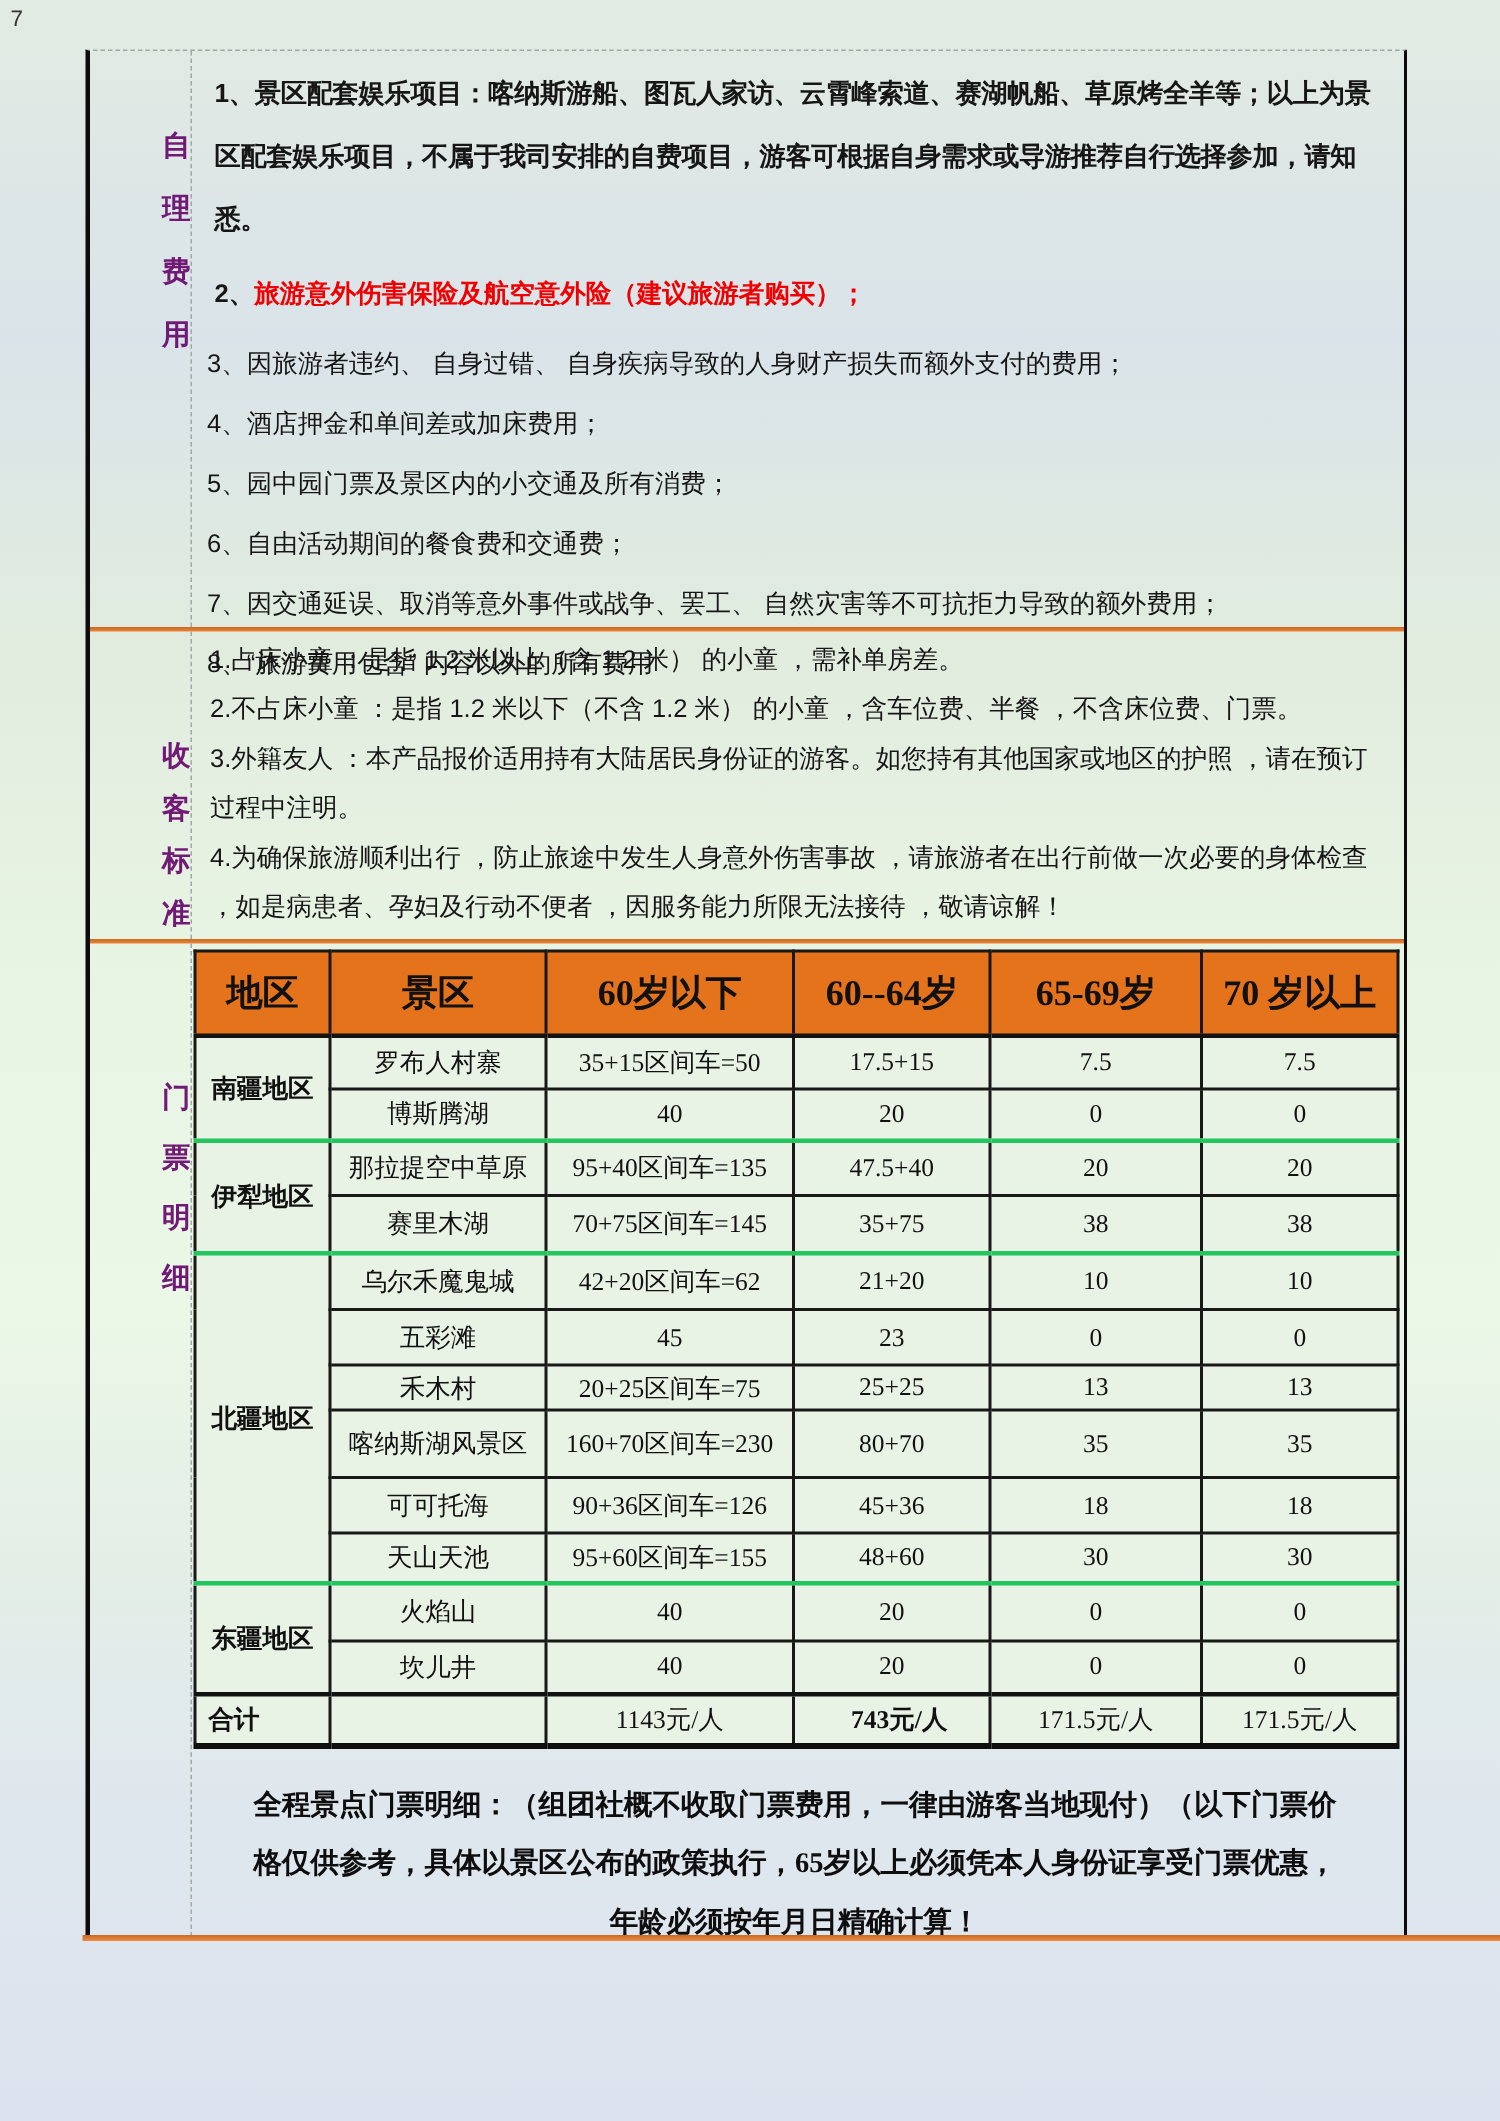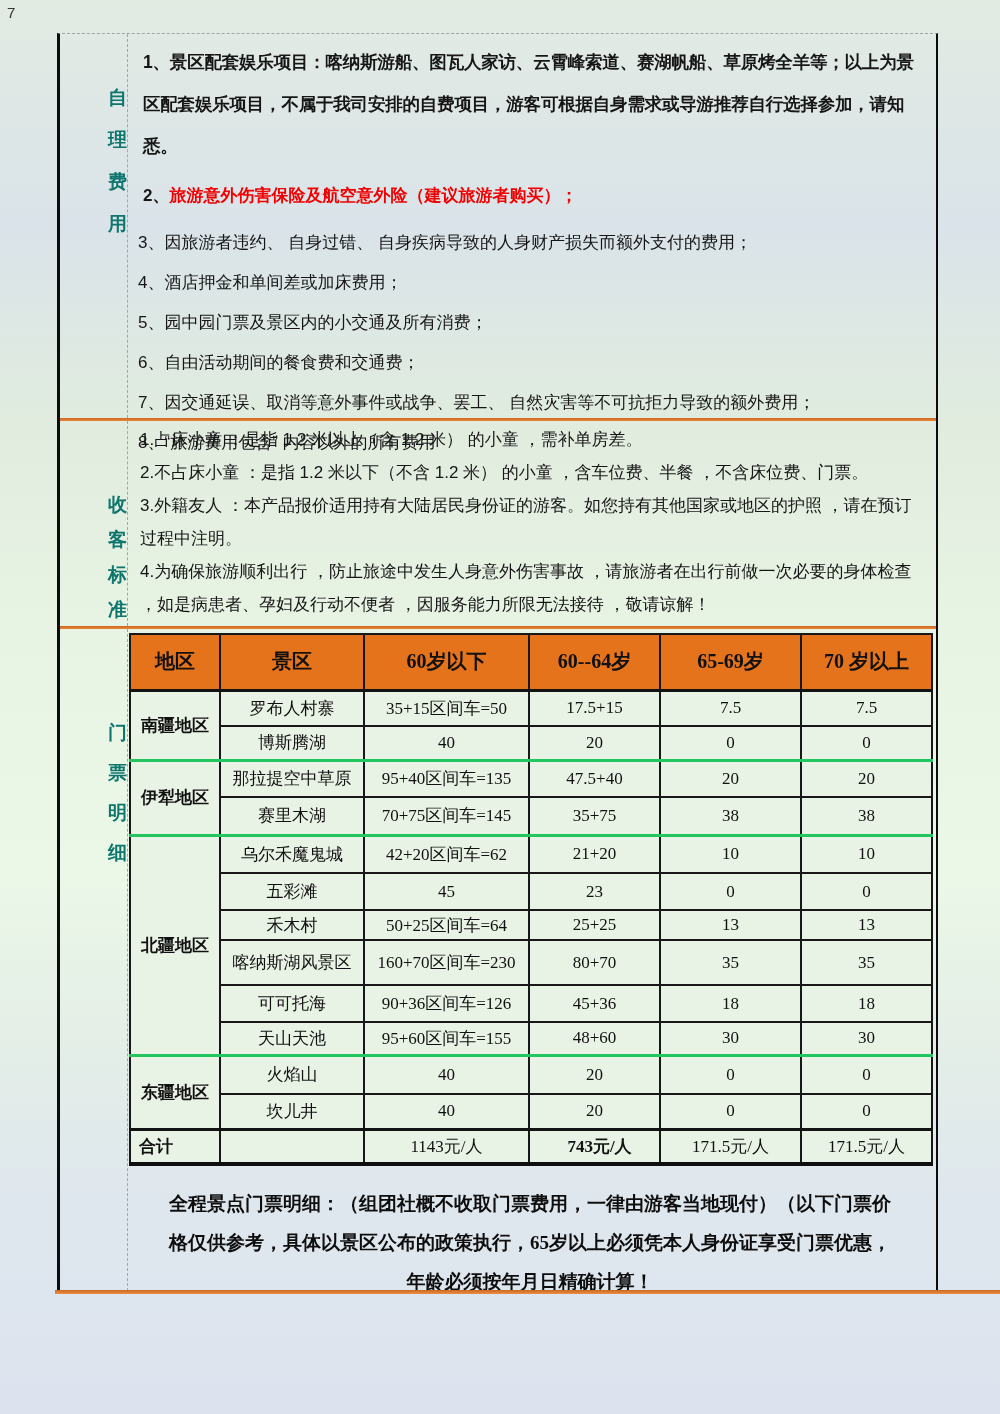--- a/index.html
+++ b/index.html
@@ -11,21 +11,21 @@
   .page-num{position:absolute;top:4px;left:7px;font-size:15px;color:#333;}
   
   .doc{
     position:absolute;left:57px;top:33px;width:881px;box-sizing:border-box;
     border-top:1px dashed #9fa8a4;border-left:3px solid #0c0c0c;border-right:2px solid #0c0c0c;
   }
   .sec{display:flex;box-sizing:border-box;}
   .divider{height:3px;background:linear-gradient(180deg,#c96a20,#ec8338);}
   .label-col{
     width:68px;flex:0 0 68px;box-sizing:border-box;border-right:1px dashed #9fa8a4;
-    font-weight:bold;font-size:19px;text-align:center;color:#0f766e;padding-left:48px;
+    font-weight:bold;font-size:19px;text-align:center;color:#701a75;padding-left:48px;
   }
   .label-col div{line-height:42px;}
   .content-col{flex:1;box-sizing:border-box;min-width:0;}
 
   
   .sec1{height:384px;}
   .sec1 .label-col{padding-top:43px;}
   .sec1 .content-col{padding:7px 6px 0 6px;}
   .fee-item{font-size:17px;line-height:40px;padding-left:4px;}
   .fee-item.first{line-height:42px;margin-bottom:8px;padding-left:9px;font-weight:bold;font-size:17.5px;letter-spacing:-0.2px;}
@@ -47,21 +47,21 @@
 
   table.tickets{border-collapse:collapse;table-layout:fixed;width:802px;}
   table.tickets col.c0{width:90px;} table.tickets col.c1{width:144px;}
   table.tickets col.c2{width:165px;} table.tickets col.c3{width:131px;}
   table.tickets col.c4{width:141px;} table.tickets col.c5{width:131px;}
   table.tickets td,table.tickets th{
     border:2px solid #181818;box-sizing:border-box;background:#e9f3e5;
     font-size:17px;text-align:center;vertical-align:middle;padding:0 2px;color:#111;
   }
   table.tickets th{
-    background:#e5731c;font-weight:bold;font-size:20px;height:56px;
+    background:#e5731c;font-weight:bold;font-size:24px;height:56px;
     border-bottom:3px solid #131313;font-family:"Liberation Serif","DejaVu Serif",serif;
   }
   table.tickets th.cn{font-family:"Liberation Sans",sans-serif;}
   td.region{
     vertical-align:top;text-align:left;padding:6px 2px 0 8px;
     font-weight:bold;font-family:"Liberation Sans",sans-serif;
   }
   td.scenic,td.price{font-family:"Liberation Serif","DejaVu Serif",serif;}
   tr.group-start td{border-top:3px solid #22c55e;}
   tr.total td{border-top:3px solid #131313;border-bottom:4px solid #0f0f0f;font-family:"Liberation Serif","DejaVu Serif",serif;}
@@ -180,21 +180,21 @@
         </tr>
         <tr style="height:37px">
           <td class="scenic">五彩滩</td>
           <td class="price">45</td>
           <td class="price">23</td>
           <td class="price">0</td>
           <td class="price">0</td>
         </tr>
         <tr style="height:30px">
           <td class="scenic">禾木村</td>
-          <td class="price">50+25区间车=64</td>
+          <td class="price">20+25区间车=75</td>
           <td class="price">25+25</td>
           <td class="price">13</td>
           <td class="price">13</td>
         </tr>
         <tr style="height:45px">
           <td class="scenic">喀纳斯湖风景区</td>
           <td class="price">160+70区间车=230</td>
           <td class="price">80+70</td>
           <td class="price">35</td>
           <td class="price">35</td>

